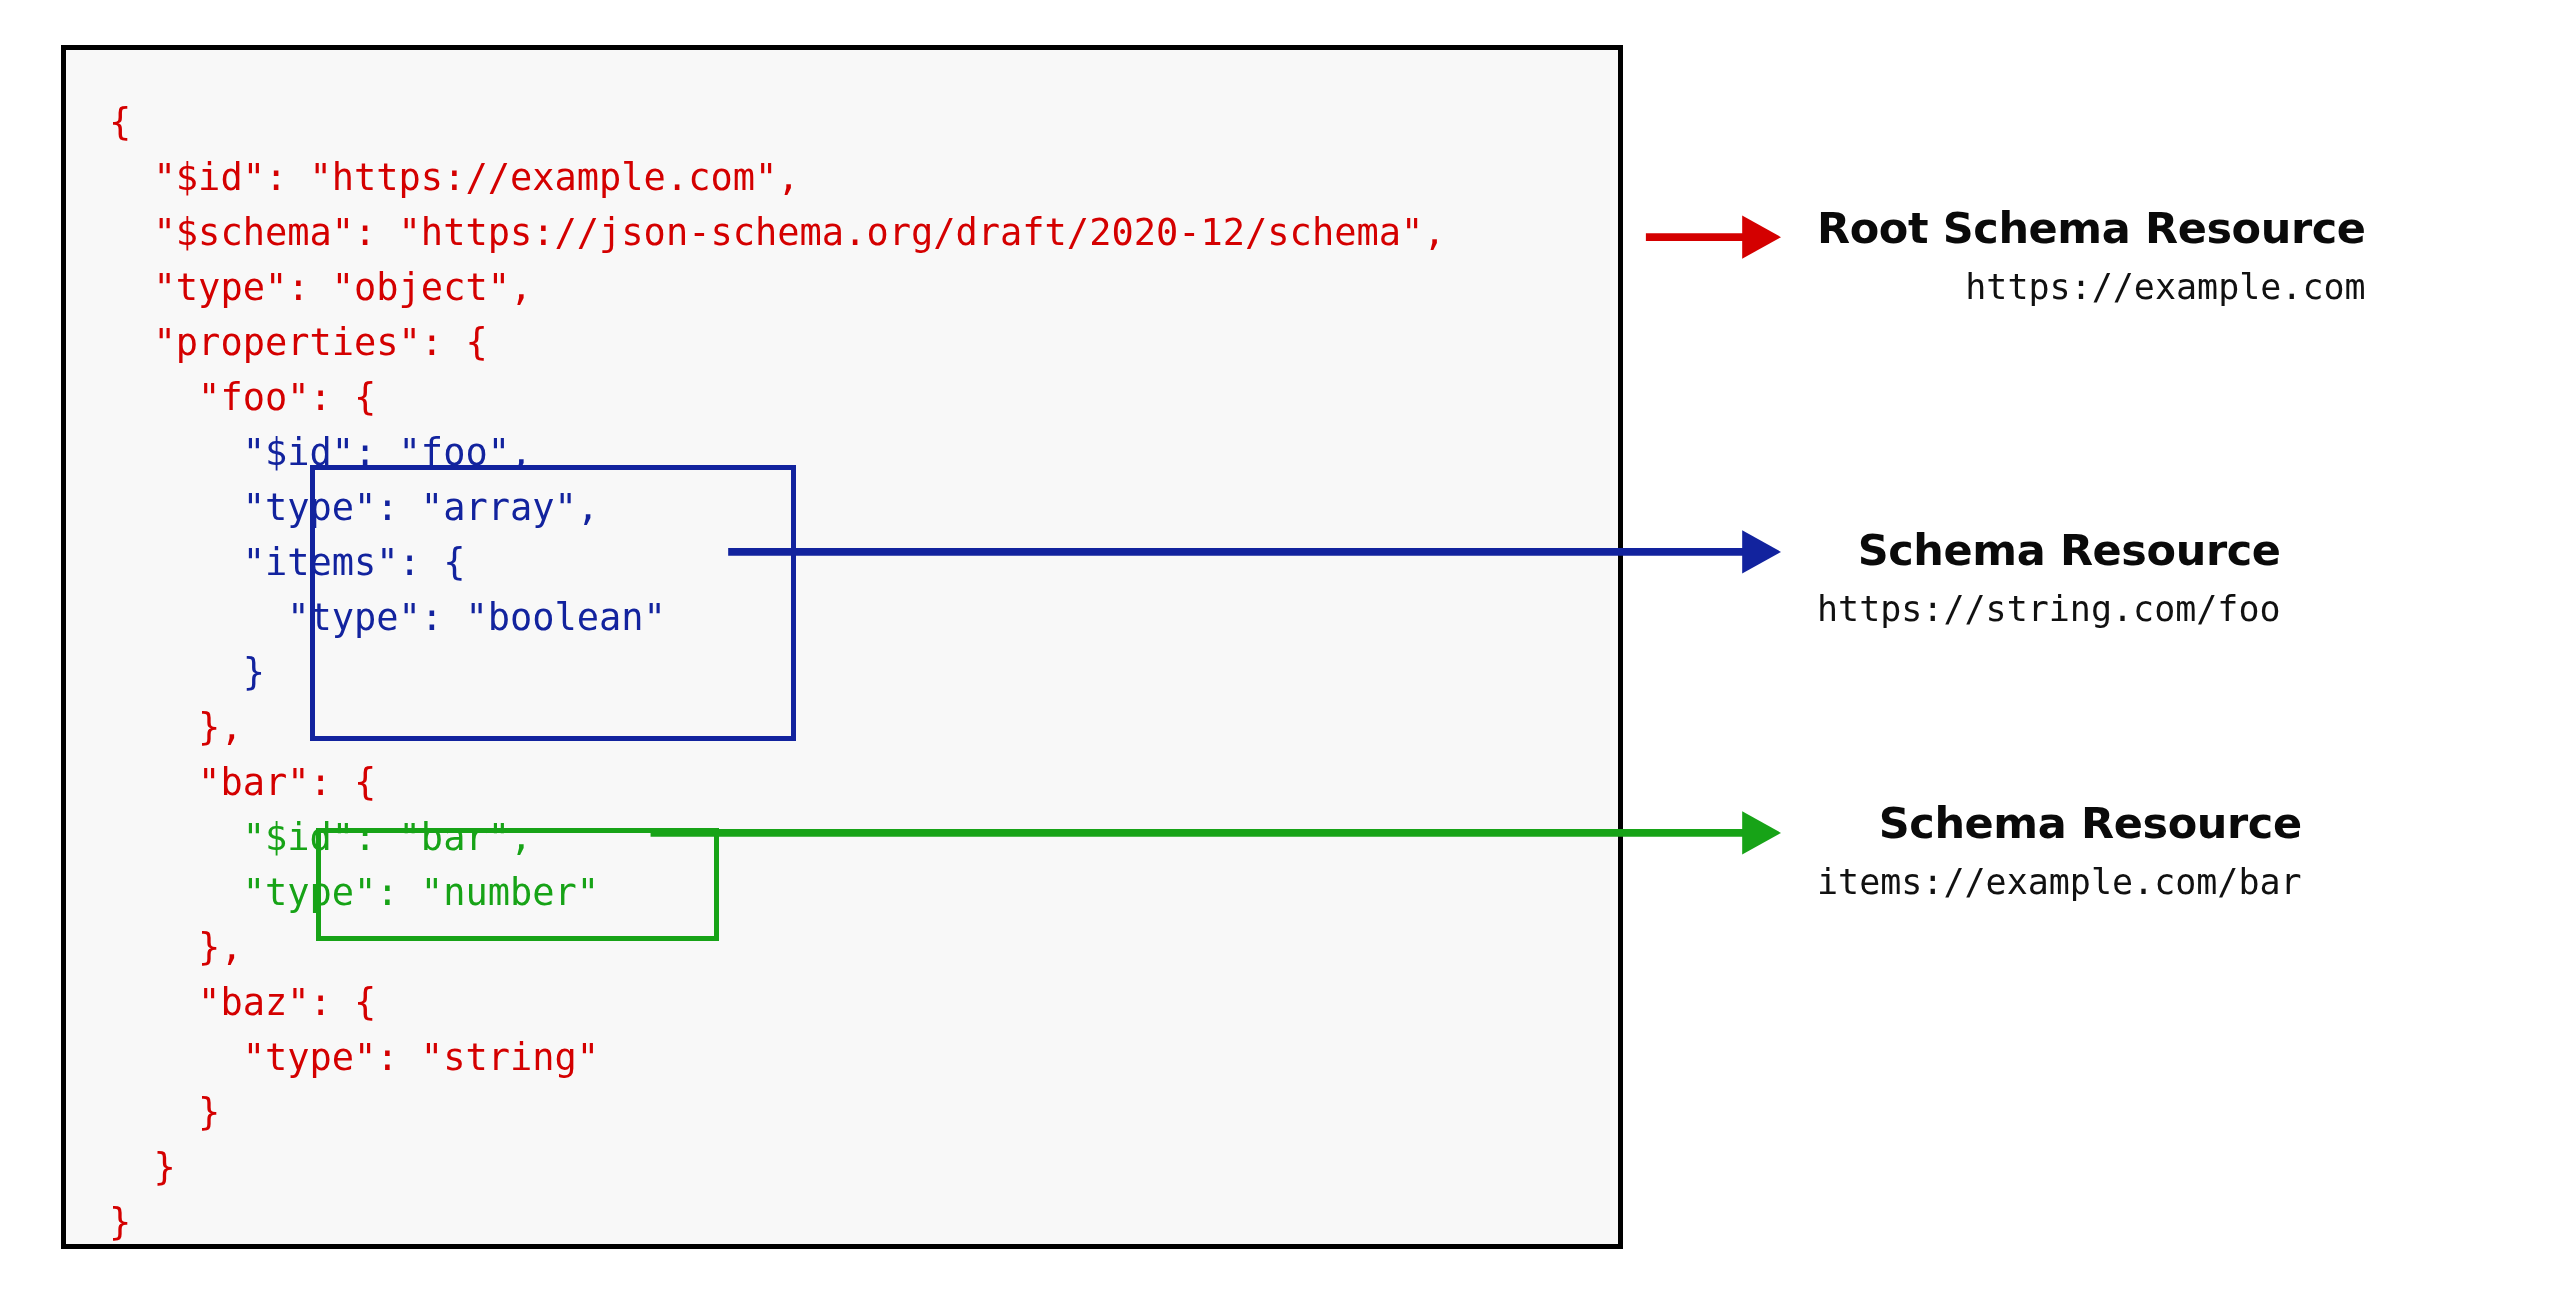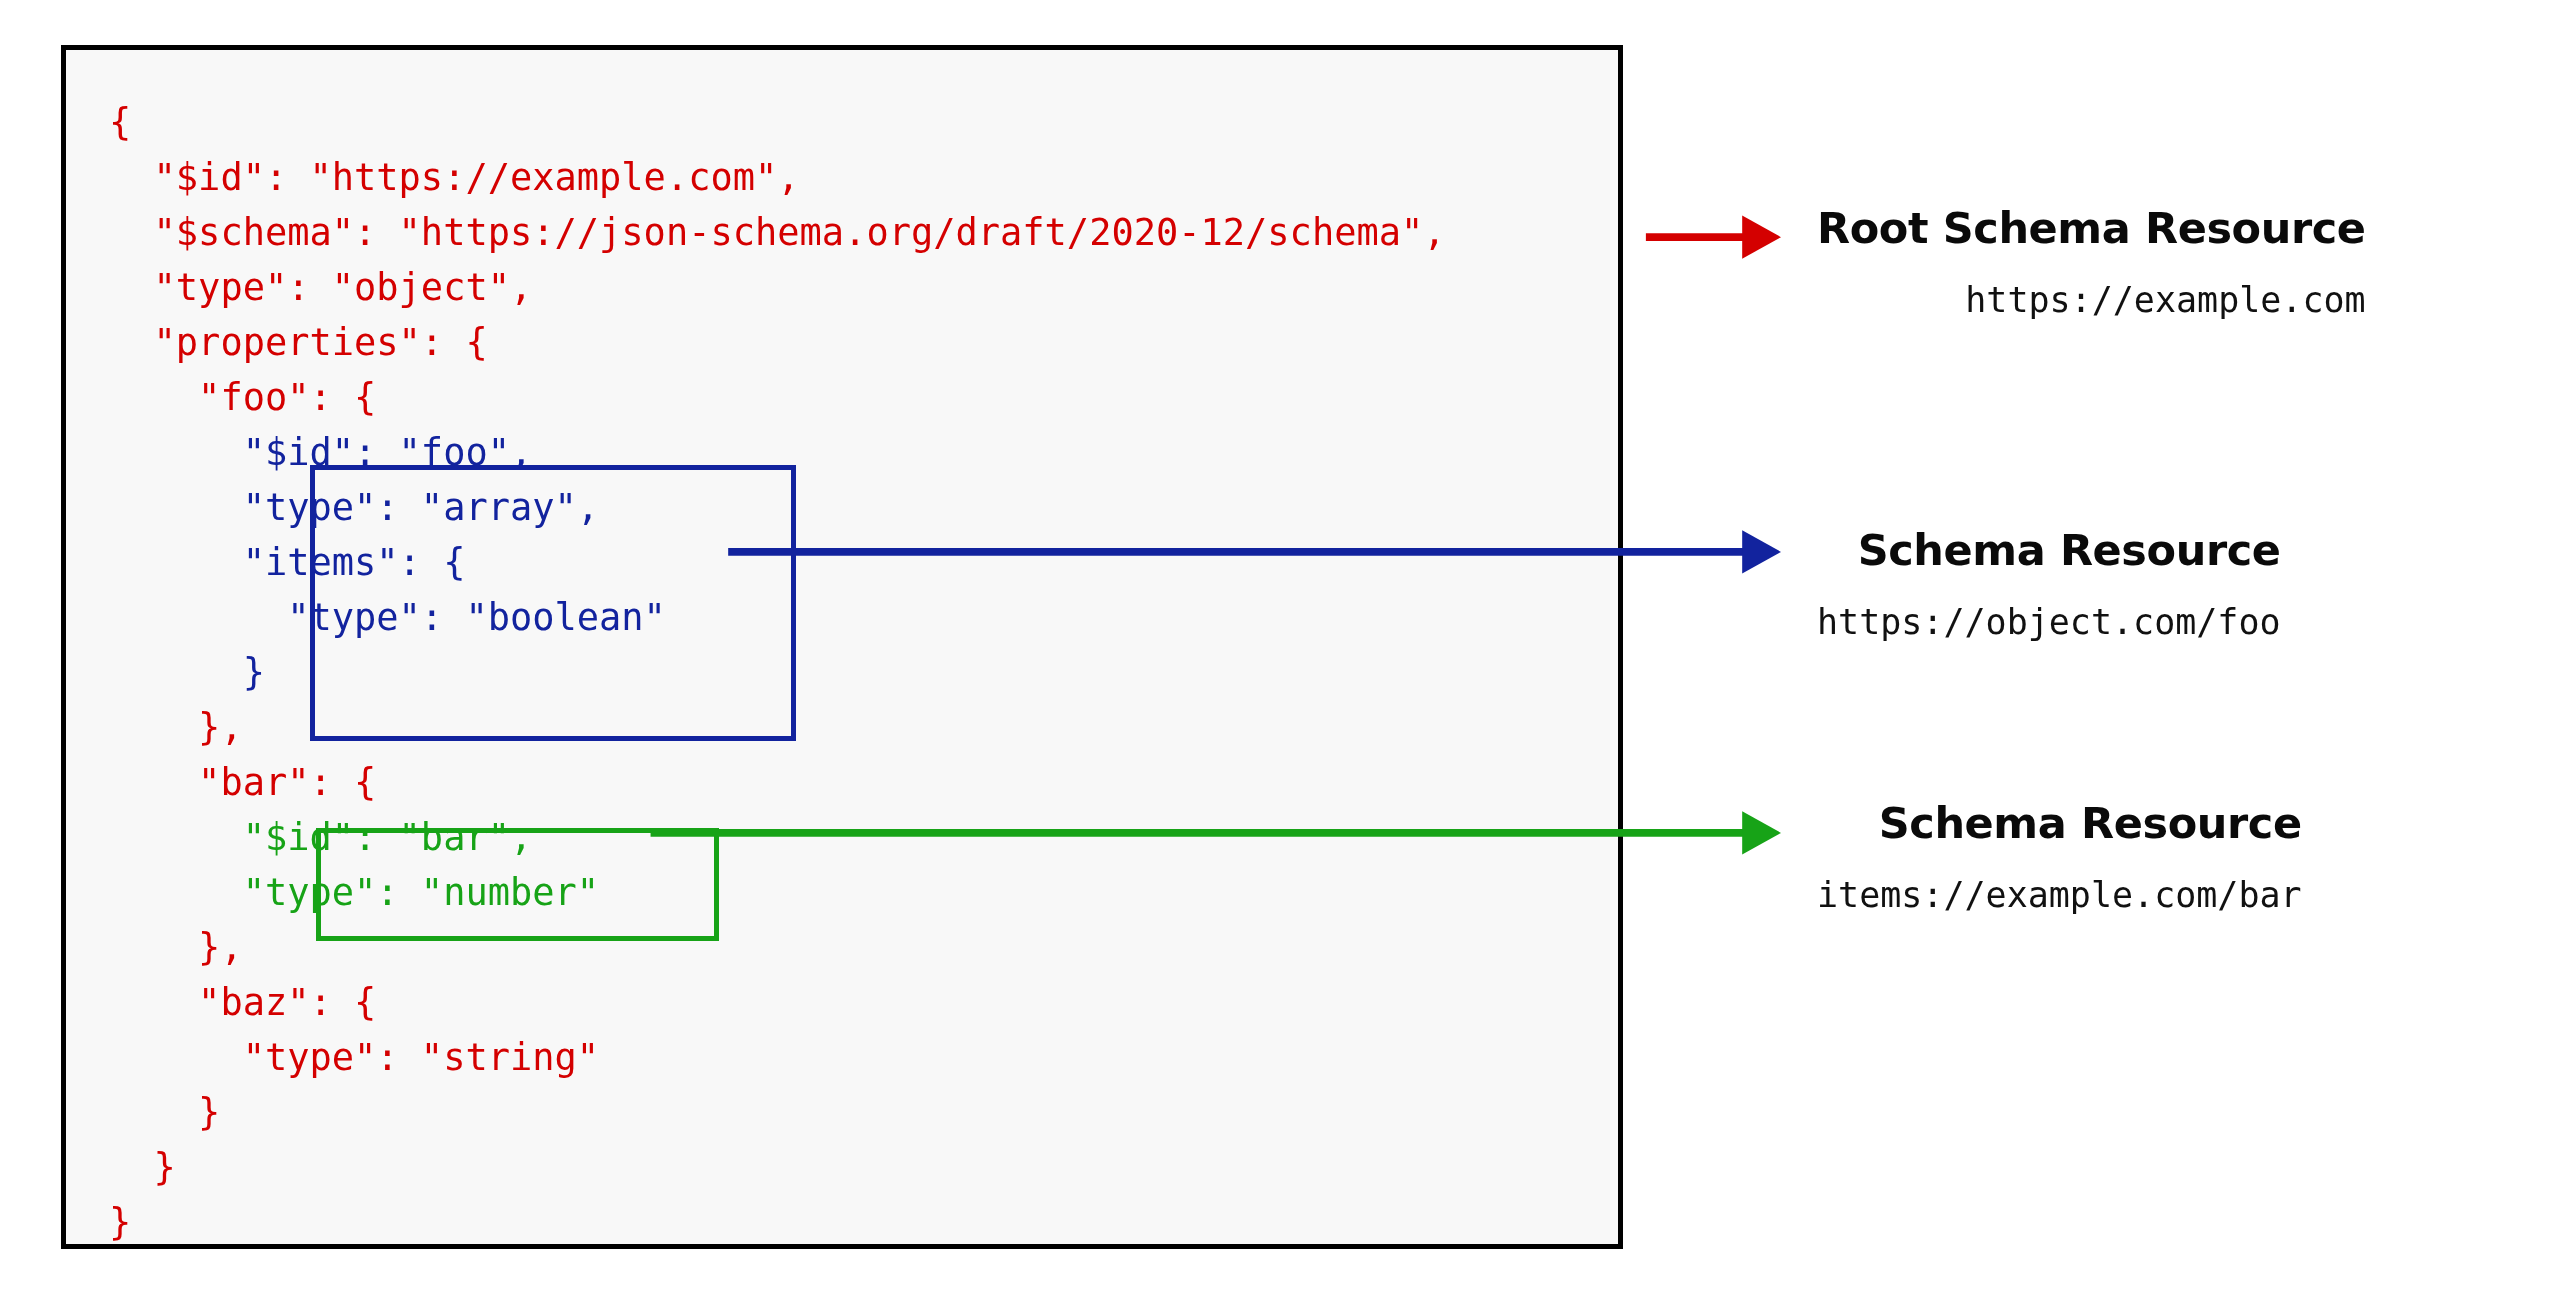--- a/index.html
+++ b/index.html
@@ -86,21 +86,21 @@
     color: #0a0a0a;
     white-space: nowrap;
     letter-spacing: -0.4px;
   }
   .label-url {
     font-family: "DejaVu Sans Mono", monospace;
     font-size: 35px;
     line-height: 40px;
     color: #111111;
     white-space: nowrap;
-    margin-top: 28px;
+    margin-top: 15px;
   }
   #label-root   { left: 1817px; top: 205px; }
   #label-foo    { left: 1817px; top: 527px; }
   #label-bar    { left: 1817px; top: 800px; }
 </style>
 </head>
 <body>
 
 <div id="stage">
 
@@ -130,21 +130,21 @@
     </g>
   </svg>
 
   <div class="label-group" id="label-root">
     <div class="label-title">Root Schema Resource</div>
     <div class="label-url">https://example.com</div>
   </div>
 
   <div class="label-group" id="label-foo">
     <div class="label-title">Schema Resource</div>
-    <div class="label-url">https://object.com/foo</div>
+    <div class="label-url">https://string.com/foo</div>
   </div>
 
   <div class="label-group" id="label-bar">
     <div class="label-title">Schema Resource</div>
     <div class="label-url">items://example.com/bar</div>
   </div>
 
 </div>
 
 

